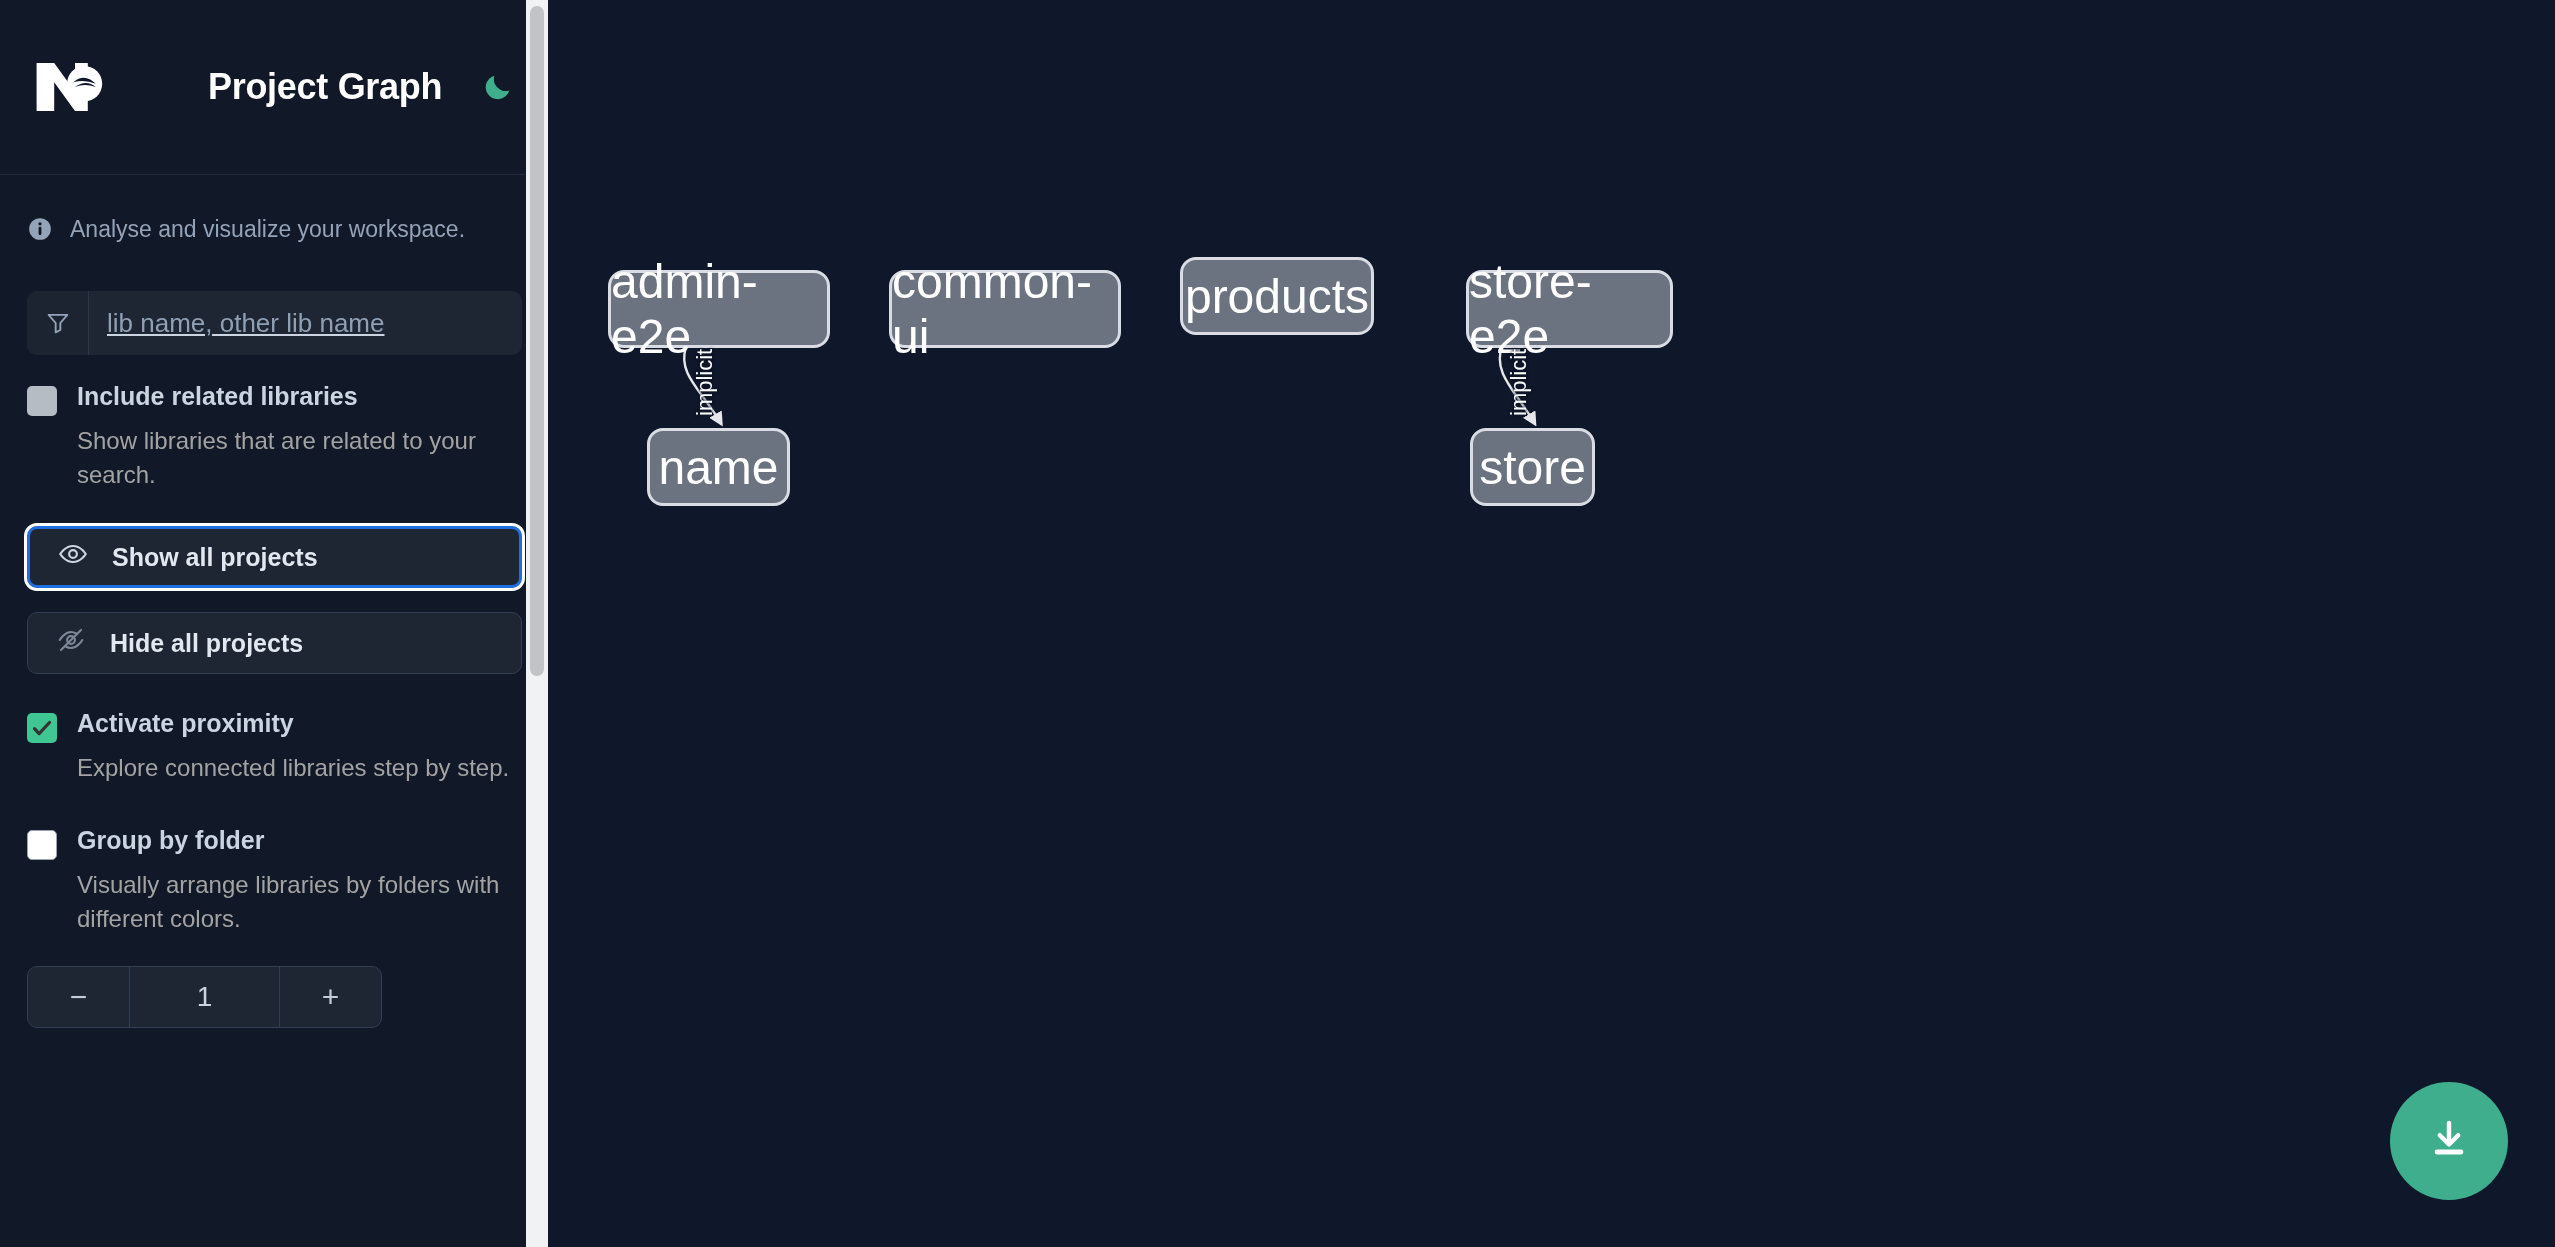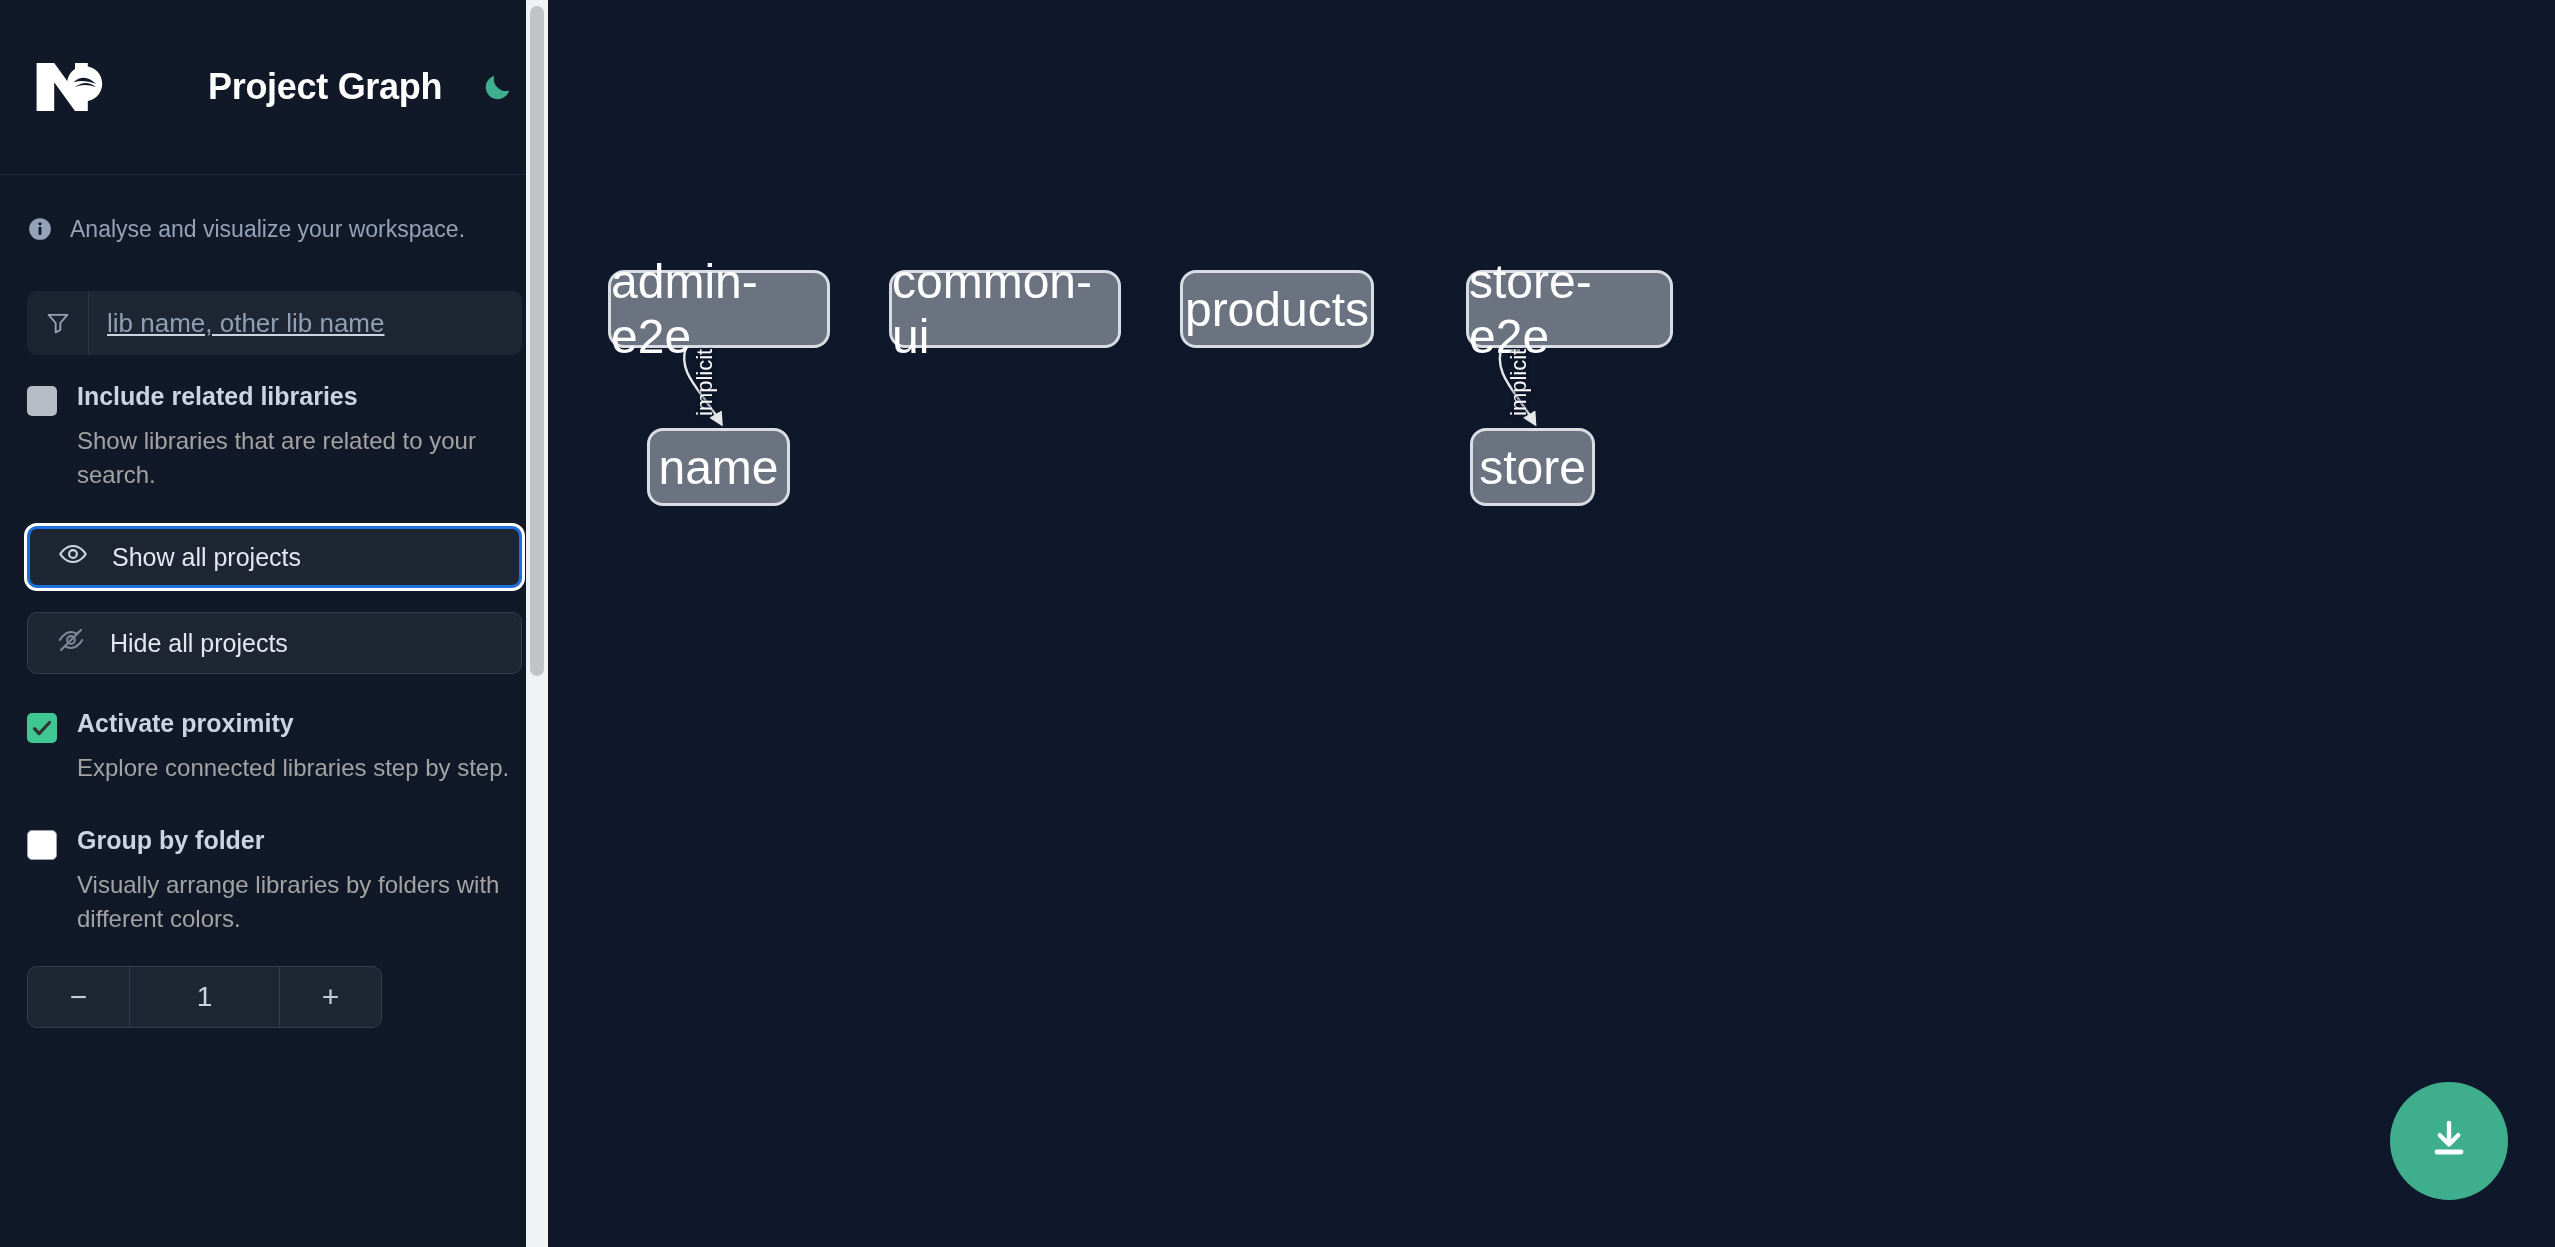--- a/index.html
+++ b/index.html
@@ -83,21 +83,21 @@
 
   .btn-wrap { padding: 34px 38px 0 27px; }
   .big-btn {
     position: relative;
     width: 495px; height: 62px;
     display: flex; align-items: center; gap: 24px;
     padding-left: 28px;
     background: #1e2533;
     border: 1px solid #323e52;
     border-radius: 10px;
-    color: #e2e8f0; font-size: 25px; font-weight: 400;
+    color: #e2e8f0; font-size: 25px; font-weight: 700;
     cursor: pointer; font-family: "Liberation Sans", sans-serif;
   }
   .big-btn.focused {
     border: 3px solid #1d6fe0;
     outline: 3px solid #ffffff;
     outline-offset: 0px;
   }
   .big-btn .lbl { line-height: 1; }
   .btn-gap { height: 24px; }
 
@@ -285,21 +285,21 @@
         </marker>
       </defs>
       <g id="edge-paths">
           <path d="M 137.7 348 C 129.7 374, 153.36 390, 173.36 424" fill="none" stroke="#e5e7eb" stroke-width="2.4" marker-end="url(#arrow)"></path>
           <path d="M 953.45 348 C 945.45 374, 967 390, 987 424" fill="none" stroke="#e5e7eb" stroke-width="2.4" marker-end="url(#arrow)"></path>
         </g>
     </svg>
     <div id="nodes-layer">
         <div class="node" style="left: 60px; top: 270px; width: 222px; height: 78px; background: rgb(107, 114, 128); border-color: rgb(217, 221, 227);">admin-e2e</div>
         <div class="node" style="left: 341px; top: 270px; width: 232px; height: 78px; background: rgb(107, 114, 128); border-color: rgb(217, 221, 227);">common-ui</div>
-        <div class="node" style="left: 632px; top: 270px; width: 194px; height: 78px; background: rgb(107, 114, 128); border-color: rgb(217, 221, 227);">products</div>
+        <div class="node" style="left: 632px; top: 257px; width: 194px; height: 78px; background: rgb(107, 114, 128); border-color: rgb(217, 221, 227);">products</div>
         <div class="node" style="left: 918px; top: 270px; width: 207px; height: 78px; background: rgb(107, 114, 128); border-color: rgb(217, 221, 227);">store-e2e</div>
         <div class="node" style="left: 99px; top: 428px; width: 143px; height: 78px; background: rgb(107, 114, 128); border-color: rgb(217, 221, 227);">name</div>
         <div class="node" style="left: 922px; top: 428px; width: 125px; height: 78px; background: rgb(107, 114, 128); border-color: rgb(217, 221, 227);">store</div>
       </div>
     <div id="labels-layer">
         <div class="edge-label" style="left: 143.53px; top: 416px;">implicit</div>
         <div class="edge-label" style="left: 958.225px; top: 416px;">implicit</div>
       </div>
 
     <button id="download-fab">

